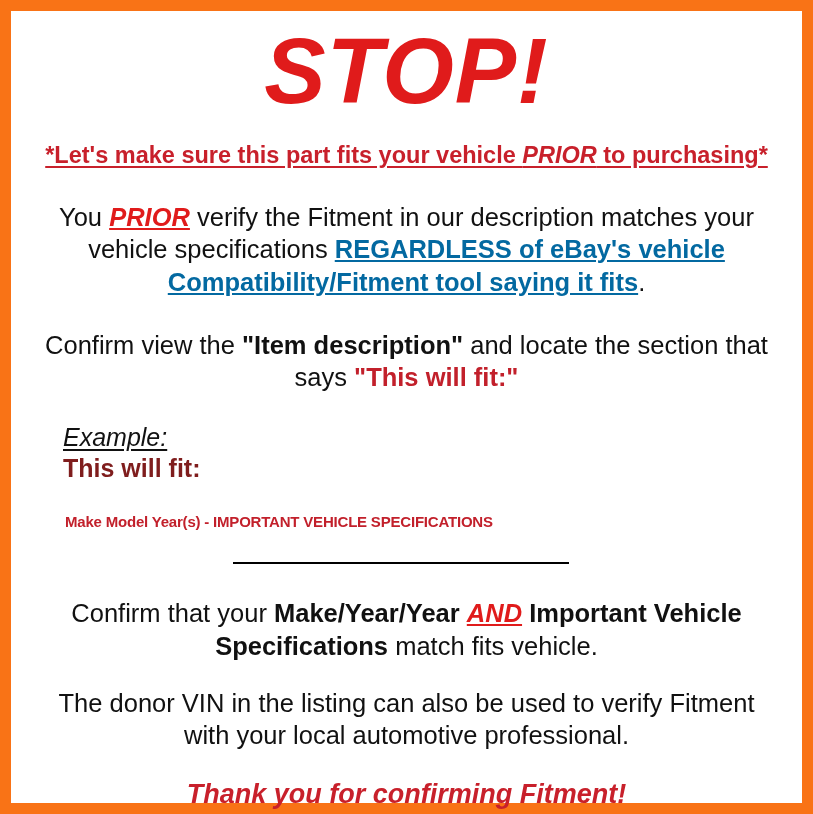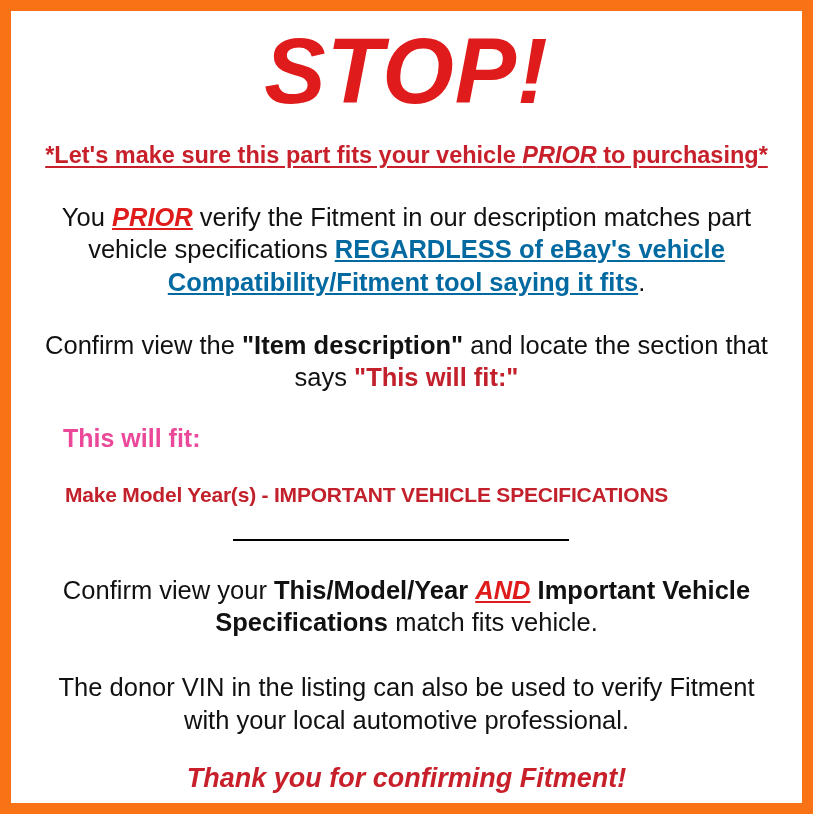--- a/index.html
+++ b/index.html
@@ -66,21 +66,21 @@
     text-align: center;
     color: #111111;
     font-size: 25.5px;
     line-height: 1.28;
     margin: 0;
     padding: 0 2px;
   }
   .p-must { margin-top: 30px; }
   .p-itemdesc { margin-top: 30px; }
   .p-confirm { margin-top: 33px; }
-  .p-vin { margin-top: 32px; }
+  .p-vin { margin-top: 24px; }
 
   .hl-red-bold-ital-u {
     color: #e01b1b;
     font-weight: bold;
     font-style: italic;
     text-decoration: underline;
     text-underline-offset: 2px;
   }
   .hl-red-bold-u {
     color: #0369a1;
@@ -101,30 +101,30 @@
     color: #111111;
     font-style: italic;
     font-size: 25px;
     line-height: 1.1;
     text-decoration: underline;
     text-underline-offset: 3px;
     display: inline-block;
     margin: 0;
   }
   .example-fit {
-    color: #ec4899;
+    color: #7f1d1d;
     font-weight: bold;
     font-size: 25px;
     line-height: 1.15;
     margin: 3px 0 0 0;
   }
   .example-spec {
     color: #c2202b;
     font-weight: bold;
-    font-size: 21px;
+    font-size: 15px;
     line-height: 1.15;
     letter-spacing: -0.2px;
     margin: 30px 0 0 2px;
   }
 
   .divider-row {
     margin-top: 32px;
     padding: 0;
     text-align: left;
   }
@@ -151,33 +151,36 @@
 </head>
 <body>
 
 <div id="notice-card">
   <div id="notice-inner">
 
     <div class="stop-heading">STOP!</div>
 
     <div class="tagline"><span>*Let's make sure this part fits your vehicle </span><span class="ital">PRIOR</span><span> to purchasing*</span></div>
 
-    <div class="para p-must"><span>You </span><span class="hl-red-bold-ital-u">PRIOR</span><span> verify the Fitment in our description matches part vehicle specifications </span><span class="hl-red-bold-u">REGARDLESS of eBay's vehicle Compatibility/Fitment tool saying it fits</span><span>.</span></div>
+    <div class="para p-must"><span>You </span><span class="hl-red-bold-ital-u">PRIOR</span><span> verify the Fitment in our description matches your vehicle specifications </span><span class="hl-red-bold-u">REGARDLESS of eBay's vehicle Compatibility/Fitment tool saying it fits</span><span>.</span></div>
 
     <div class="para p-itemdesc"><span>Confirm view the </span><span class="hl-bold">"Item description"</span><span> and locate the section that says </span><span class="hl-red-bold">"This will fit:"</span></div>
 
     <div class="example-block">
+      <div>
+        <span class="example-label">Example:</span>
+      </div>
       <div class="example-fit">This will fit:</div>
       <div class="example-spec">Make Model Year(s) - IMPORTANT VEHICLE SPECIFICATIONS</div>
     </div>
 
     <div class="divider-row">
       <hr class="divider-rule">
     </div>
 
-    <div class="para p-confirm"><span>Confirm view your </span><span class="hl-bold">This/Model/Year </span><span class="hl-red-bold-ital-u">AND</span><span class="hl-bold"> Important Vehicle Specifications</span><span> match fits vehicle.</span></div>
+    <div class="para p-confirm"><span>Confirm that your </span><span class="hl-bold">Make/Year/Year </span><span class="hl-red-bold-ital-u">AND</span><span class="hl-bold"> Important Vehicle Specifications</span><span> match fits vehicle.</span></div>
 
     <div class="para p-vin">The donor VIN in the listing can also be used to verify Fitment with your local automotive professional.</div>
 
     <div class="thanks">Thank you for confirming Fitment!</div>
 
   </div>
 </div>
 
 </body></html>

